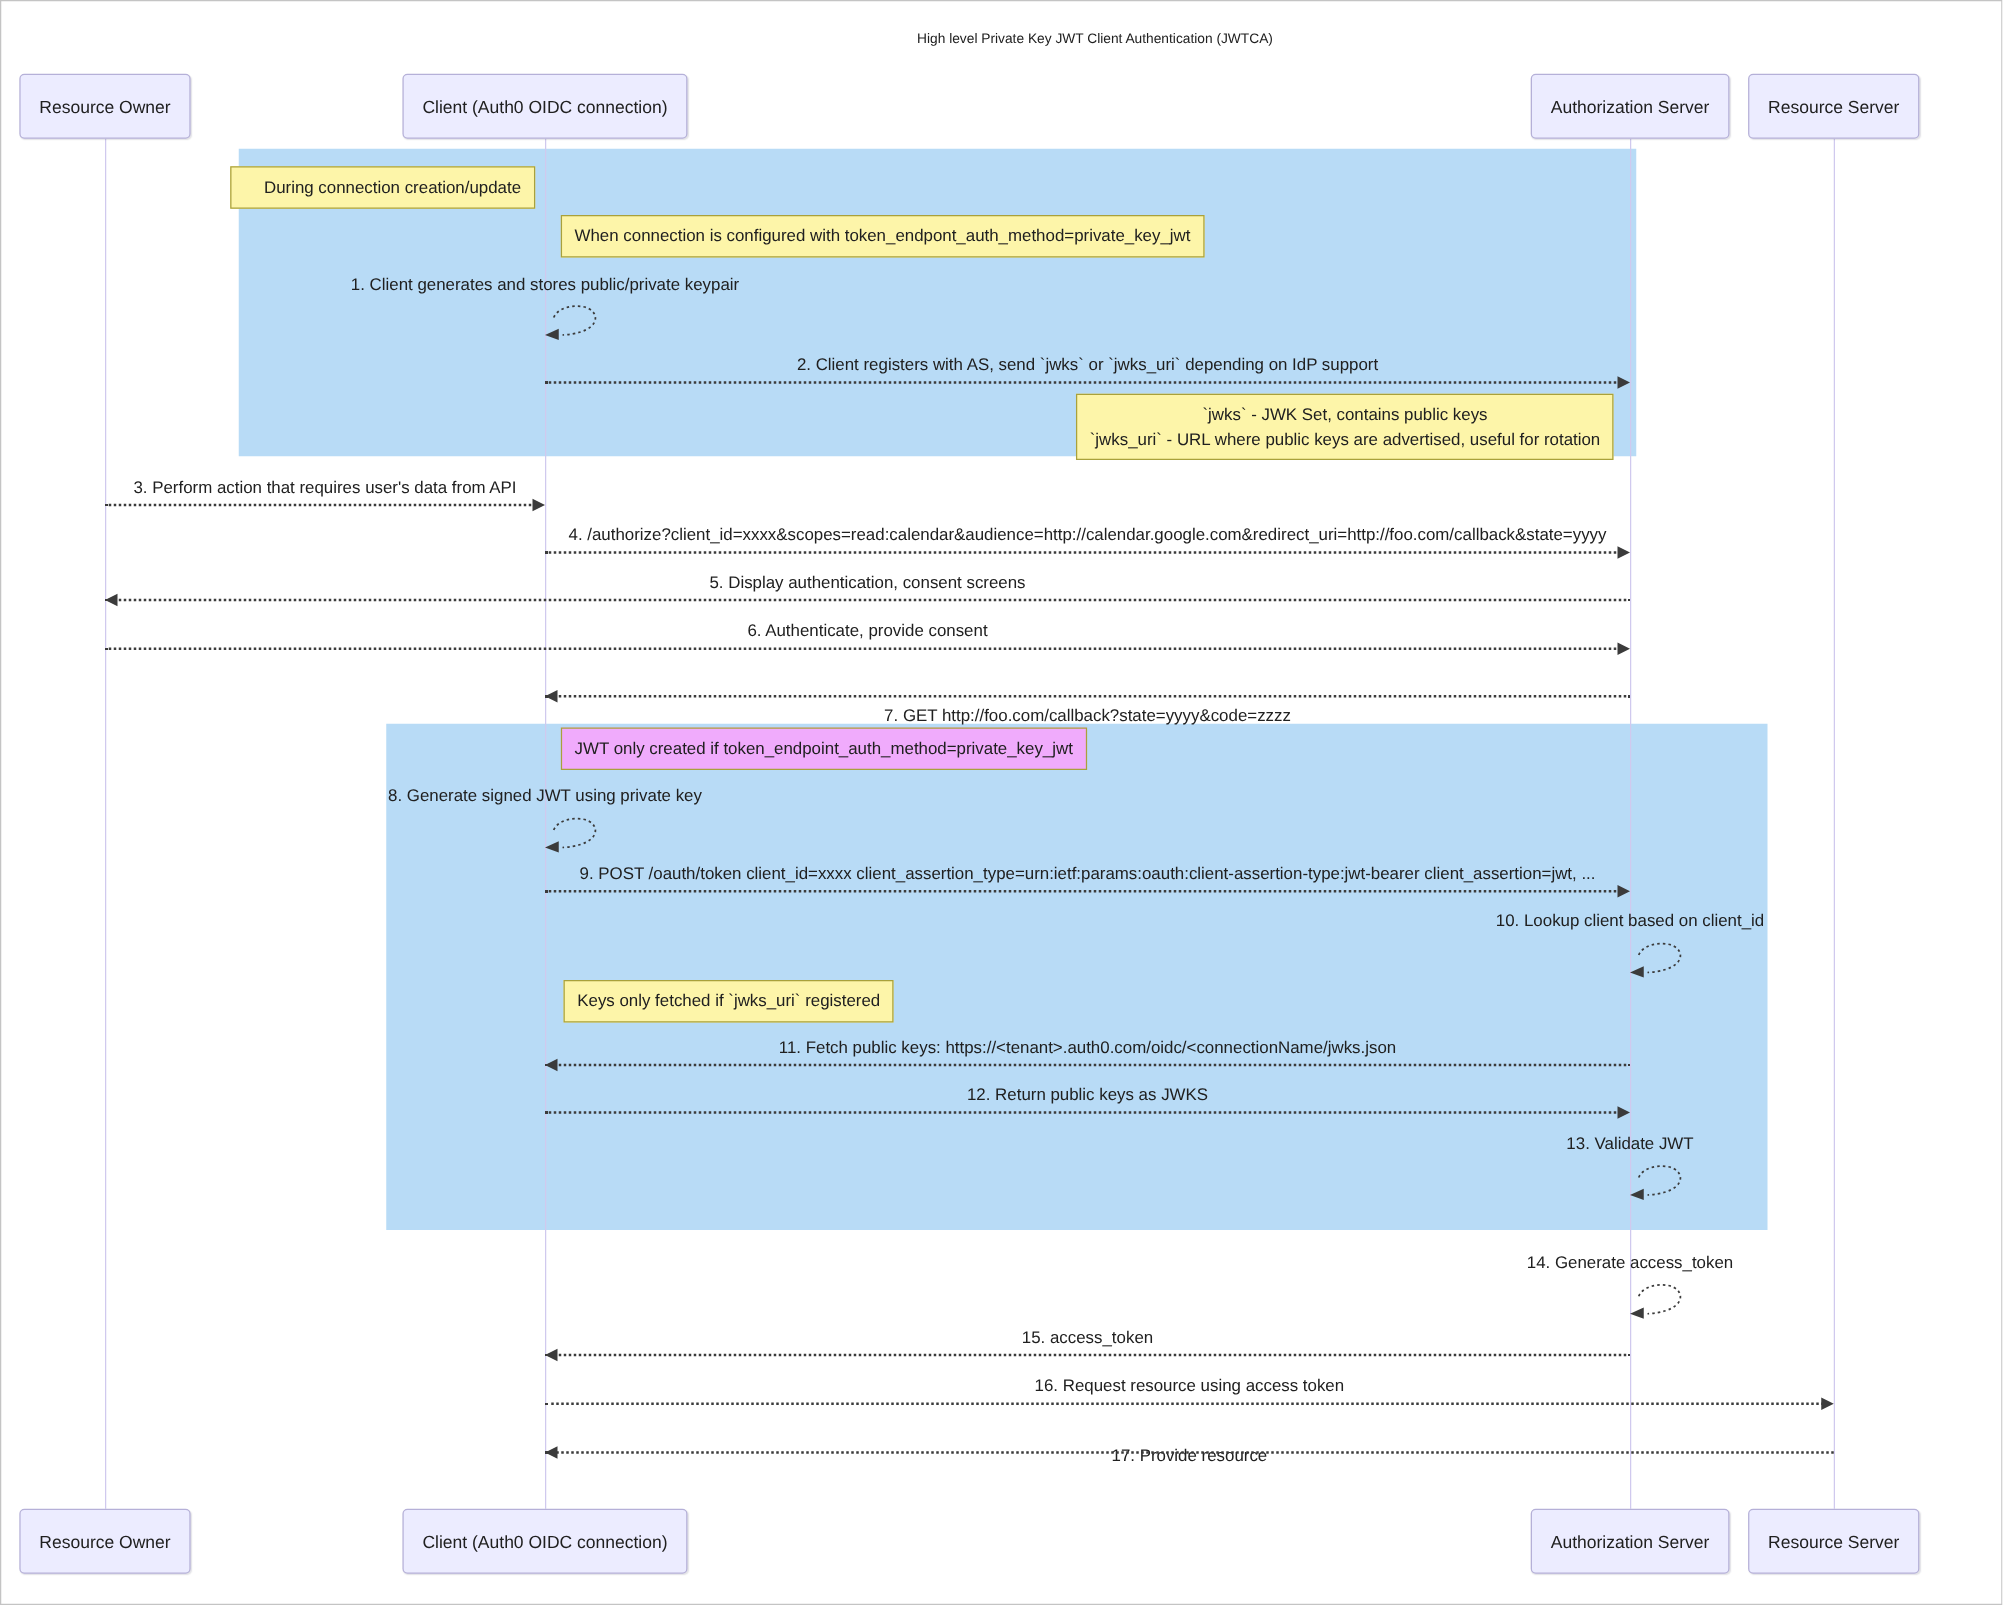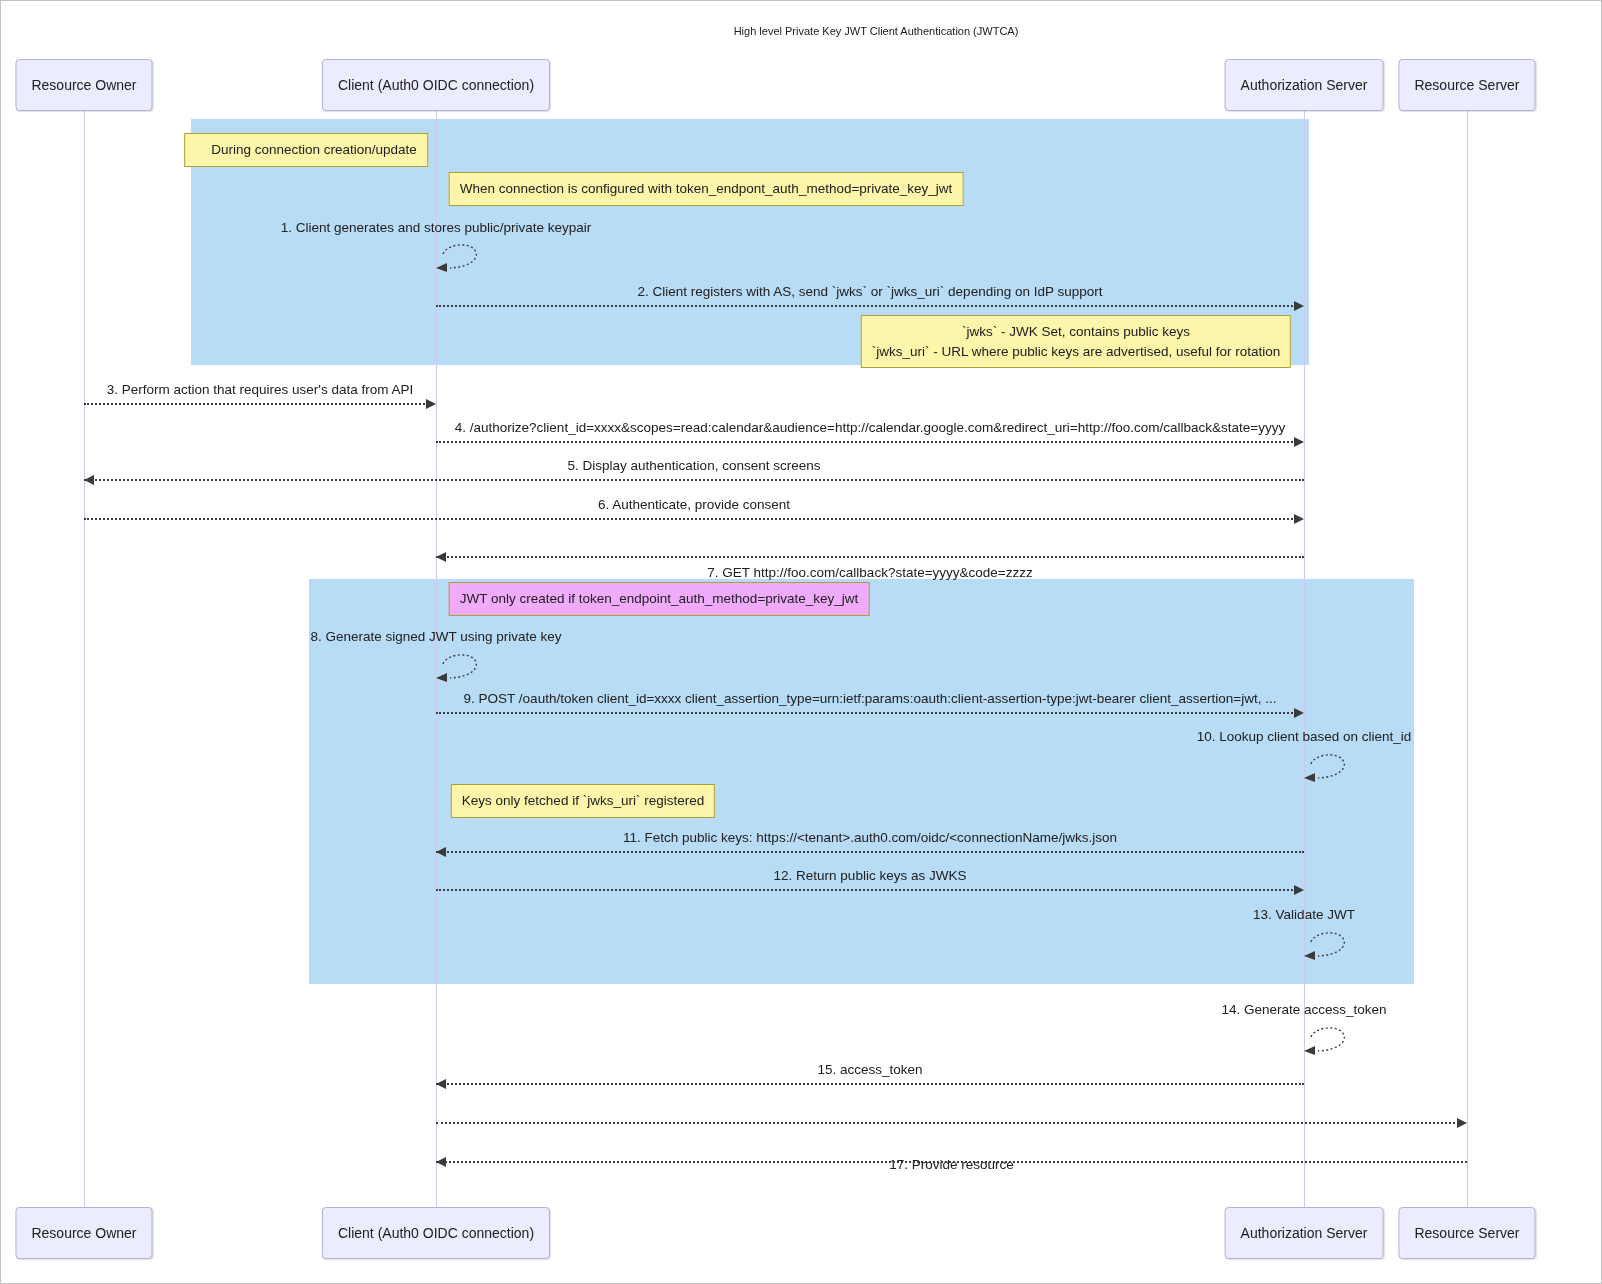--- a/index.html
+++ b/index.html
@@ -131,18 +131,19 @@
         <polygon points="2,27 13,22 13,31" fill="#3b3b3b"></polygon>
       </svg></div>
     <div class="msg-label" style="left: 1303px; top: 1001px;">14. Generate access_token</div>
     <div class="selfloop" style="left: 1301px; top: 1023px;"><svg width="48" height="34" viewBox="0 0 48 34">
         <path d="M9 13 C 13 3, 33 1, 40 8 C 47 16, 38 26, 16 27" fill="none" stroke="#3b3b3b" stroke-width="1.4" stroke-dasharray="2 2.5"></path>
         <polygon points="2,27 13,22 13,31" fill="#3b3b3b"></polygon>
       </svg></div>
     <div class="msg-label" style="left: 869px; top: 1061px;">15. access_token</div>
     <div class="msg-line" style="left: 435px; top: 1082px; width: 868px;"></div>
     <div class="arr arr-l" style="left: 435px; top: 1078px;"></div>
+    <div class="msg-label" style="left: 950.5px; top: 1100px;">16. Request resource using access token</div>
     <div class="msg-line" style="left: 435px; top: 1121px; width: 1023px;"></div>
     <div class="arr arr-r" style="left: 1456px; top: 1117px;"></div>
     <div class="msg-label" style="left: 950.5px; top: 1156px;">17. Provide resource</div>
     <div class="msg-line" style="left: 435px; top: 1160px; width: 1031px;"></div>
     <div class="arr arr-l" style="left: 435px; top: 1156px;"></div>
   </div>
 
 </body></html>

